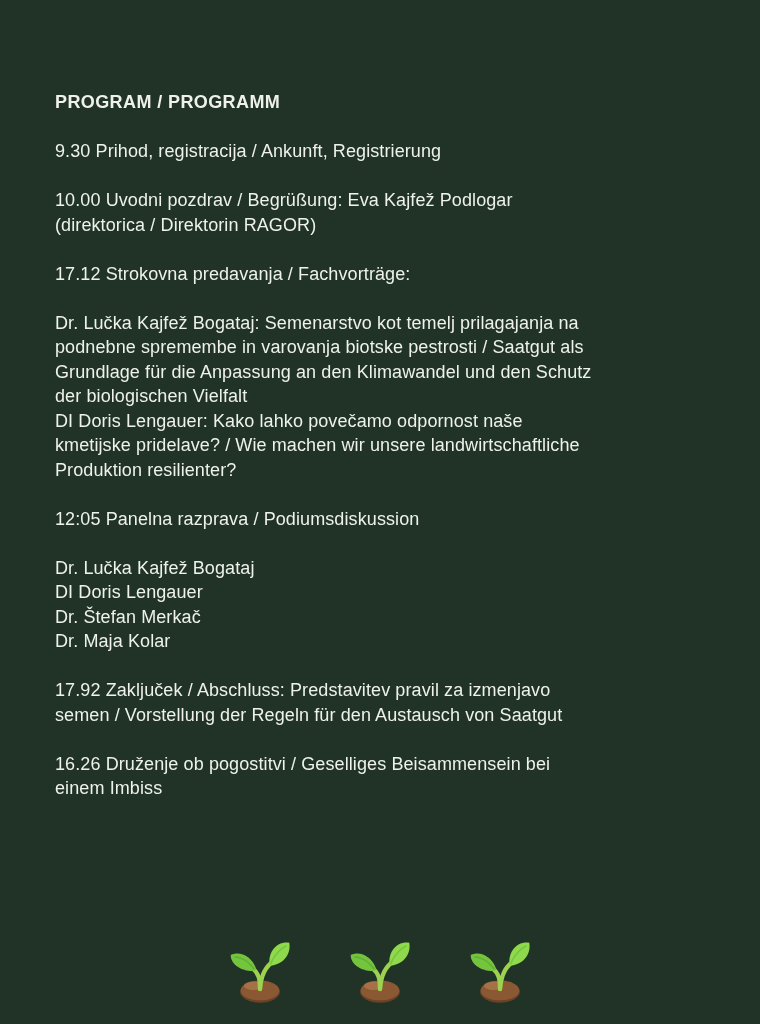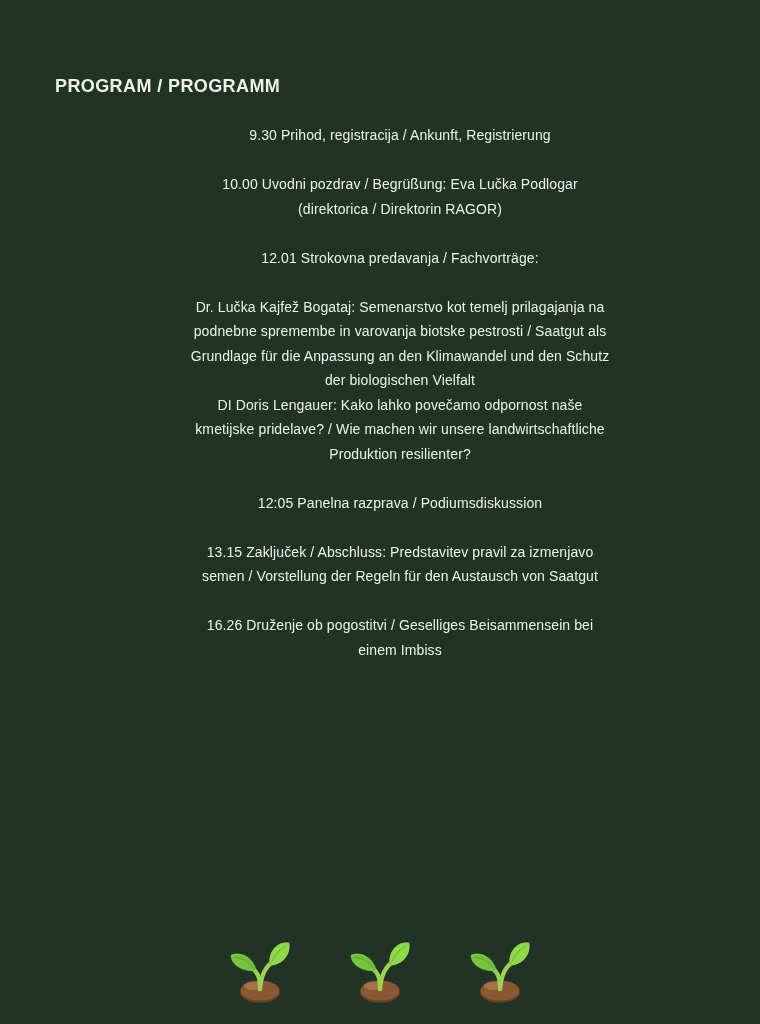--- a/index.html
+++ b/index.html
@@ -24,60 +24,63 @@
   .content{
     position:absolute;
     left:55px;top:74px;
     width:690px;
   }
   .title{
     font-weight:bold;
     font-size:18px;
     line-height:25px;
     letter-spacing:.4px;
-    margin:0 0 24px 0;
+    margin:16px 0 24px 0;
     white-space:pre;
   }
   .block{
-    font-size:14px;
+    font-size:18px;
     line-height:24.5px;
     letter-spacing:.1px;
     margin:0 0 24.5px 0;
     white-space:pre;
-    text-align:center;
   }
   .seedling-row{
     position:absolute;
     left:0;top:936px;
     width:760px;
     display:flex;
     justify-content:center;
     align-items:flex-end;
     gap:52px;
   }
   .seedling{width:68px;height:72px;display:block;}
 </style>
 </head>
 <body>
 
 <div class="content">
   <h1 class="title">PROGRAM / PROGRAMM</h1>
   <p class="block">9.30 Prihod, registracija / Ankunft, Registrierung</p>
-  <p class="block">10.00 Uvodni pozdrav / Begrüßung: Eva Lučka Podlogar
+  <p class="block">10.00 Uvodni pozdrav / Begrüßung: Eva Kajfež Podlogar
 (direktorica / Direktorin RAGOR)</p>
-  <p class="block">12.01 Strokovna predavanja / Fachvorträge:</p>
+  <p class="block">17.12 Strokovna predavanja / Fachvorträge:</p>
   <p class="block">Dr. Lučka Kajfež Bogataj: Semenarstvo kot temelj prilagajanja na
 podnebne spremembe in varovanja biotske pestrosti / Saatgut als
 Grundlage für die Anpassung an den Klimawandel und den Schutz
 der biologischen Vielfalt
 DI Doris Lengauer: Kako lahko povečamo odpornost naše
 kmetijske pridelave? / Wie machen wir unsere landwirtschaftliche
 Produktion resilienter?</p>
   <p class="block">12:05 Panelna razprava / Podiumsdiskussion</p>
-  <p class="block">13.15 Zaključek / Abschluss: Predstavitev pravil za izmenjavo
+  <p class="block">Dr. Lučka Kajfež Bogataj
+DI Doris Lengauer
+Dr. Štefan Merkač
+Dr. Maja Kolar</p>
+  <p class="block">17.92 Zaključek / Abschluss: Predstavitev pravil za izmenjavo
 semen / Vorstellung der Regeln für den Austausch von Saatgut</p>
   <p class="block">16.26 Druženje ob pogostitvi / Geselliges Beisammensein bei
 einem Imbiss</p>
 </div>
 
 <div class="seedling-row">
   <svg class="seedling" viewBox="0 0 72 72" aria-hidden="true">
     <ellipse cx="36" cy="57" rx="21" ry="11.5" fill="var(--soil-dark)"></ellipse>
     <ellipse cx="36" cy="55.5" rx="20.5" ry="10.5" fill="var(--soil)"></ellipse>
     <ellipse cx="29" cy="50.5" rx="10" ry="4.5" fill="var(--soil-light)" opacity="0.75"></ellipse>

